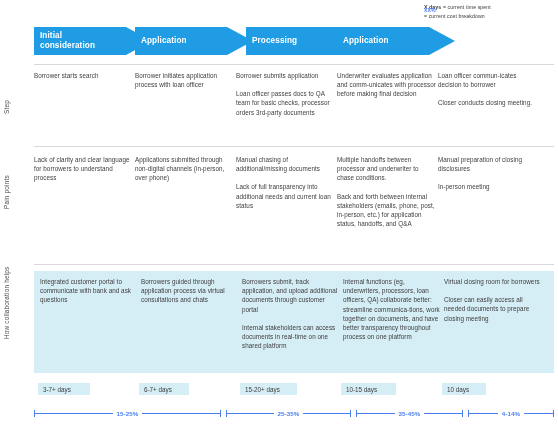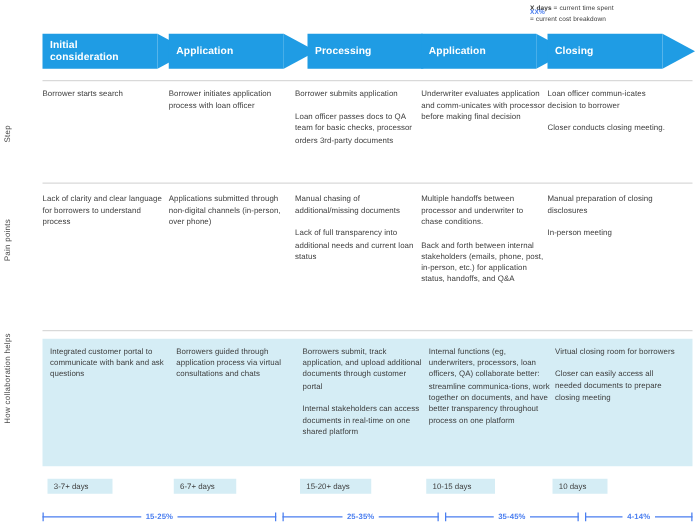--- a/index.html
+++ b/index.html
@@ -139,29 +139,20 @@
     <div class="banner" style="left:303px;width:118px;">
       <div class="body" style="width:92px;"></div>
       <div class="tip" style="left:92px;"></div>
       <div class="label">
         <div>
             <span>Application</span>
           </div>
       </div>
     </div>
 
-    <div class="banner" style="left:404px;width:118px;">
-      <div class="body" style="width:92px;"></div>
-      <div class="tip" style="left:92px;"></div>
-      <div class="label">
-        <div>
-            <span>Closing</span>
-          </div>
-      </div>
-    </div>
   </div>
 
   <div class="hline" style="top:64px;"></div>
   <div class="hline" style="top:146px;"></div>
   <div class="hline" style="top:264px;"></div>
 
   <div class="rowlabel" style="top:95px;height:24px;line-height:24px;">
     <span>Step</span>
   </div>
   <div class="rowlabel" style="top:190px;height:24px;line-height:24px;">

